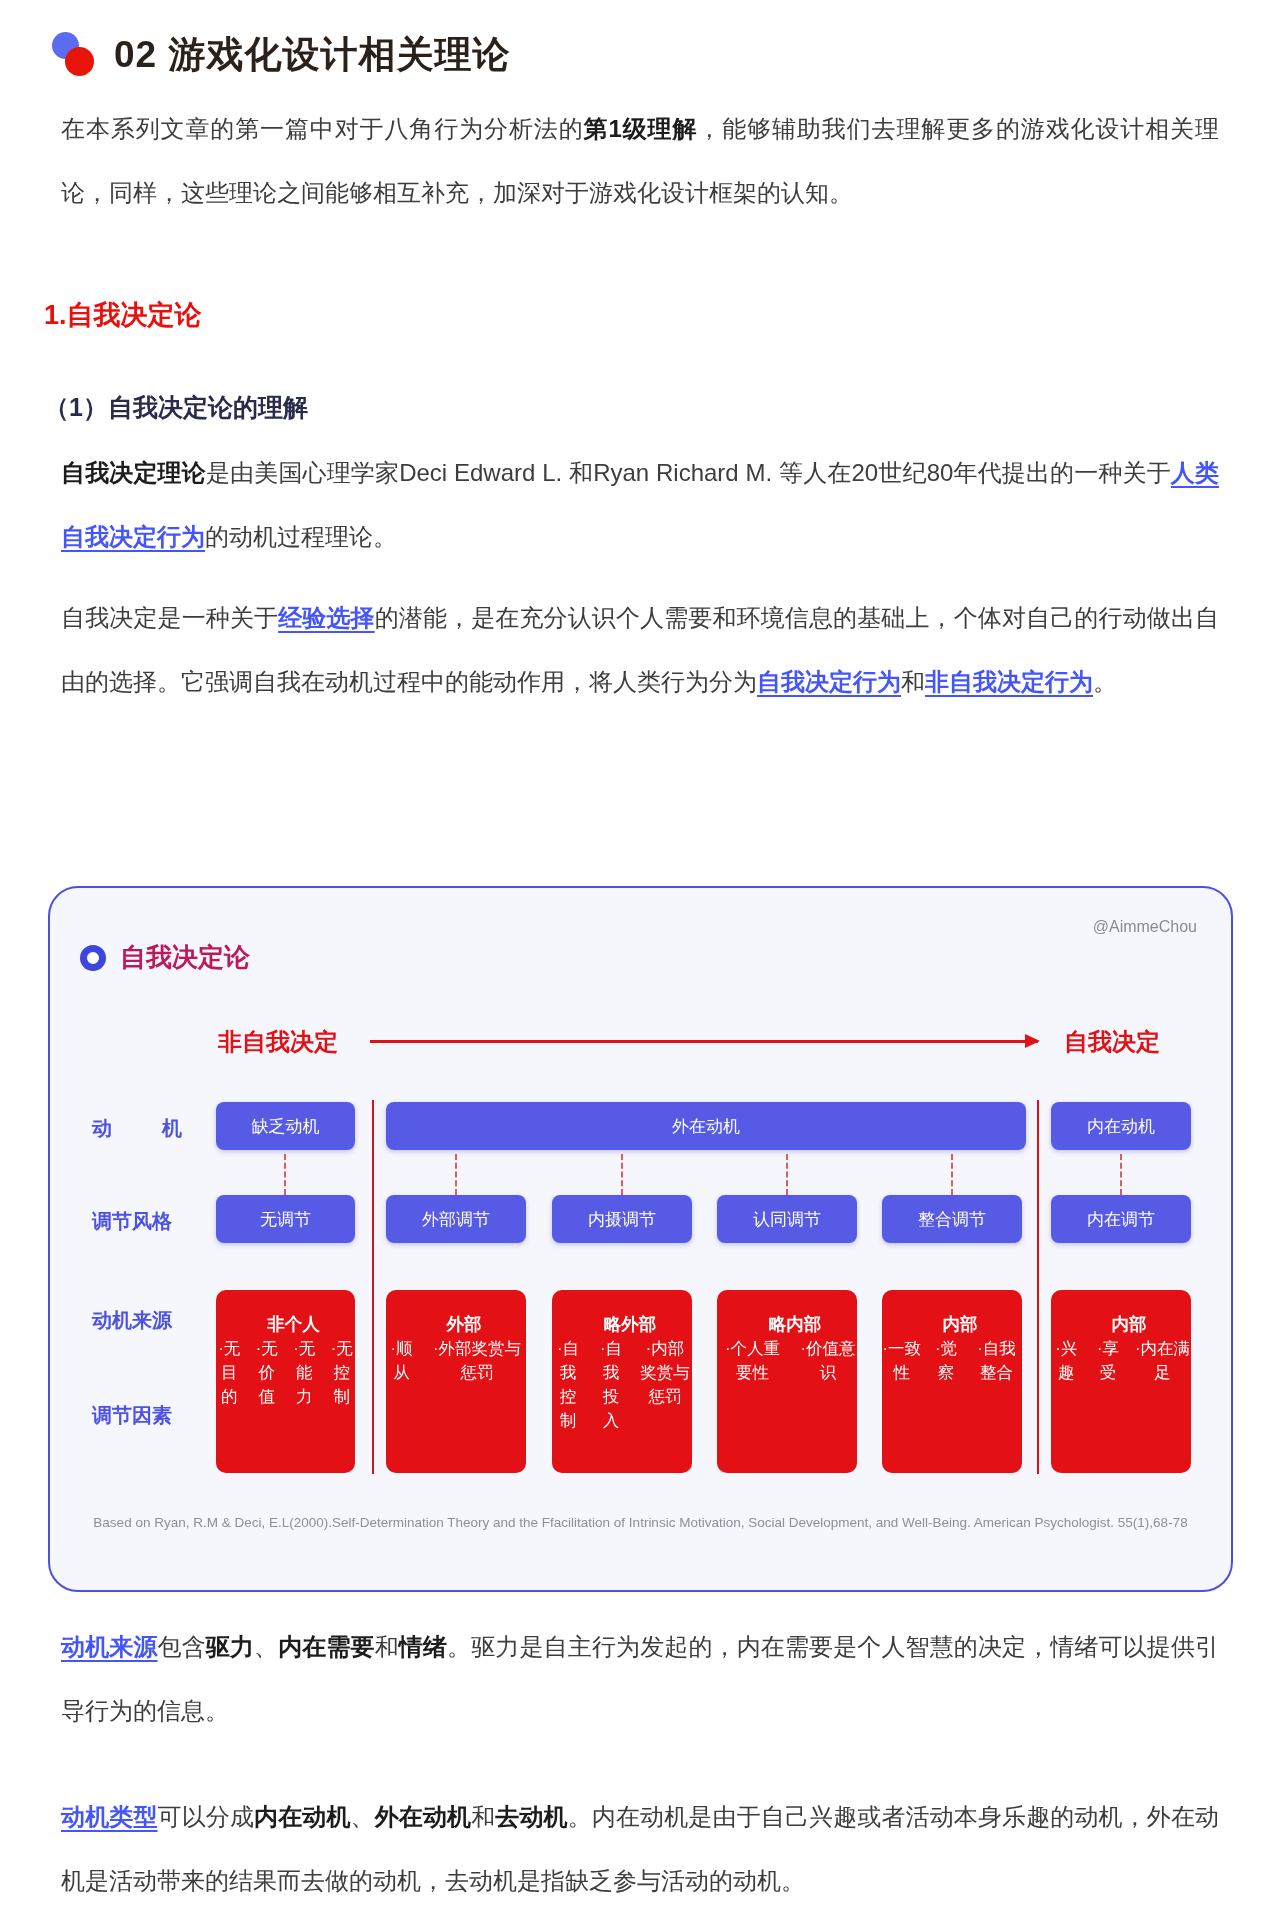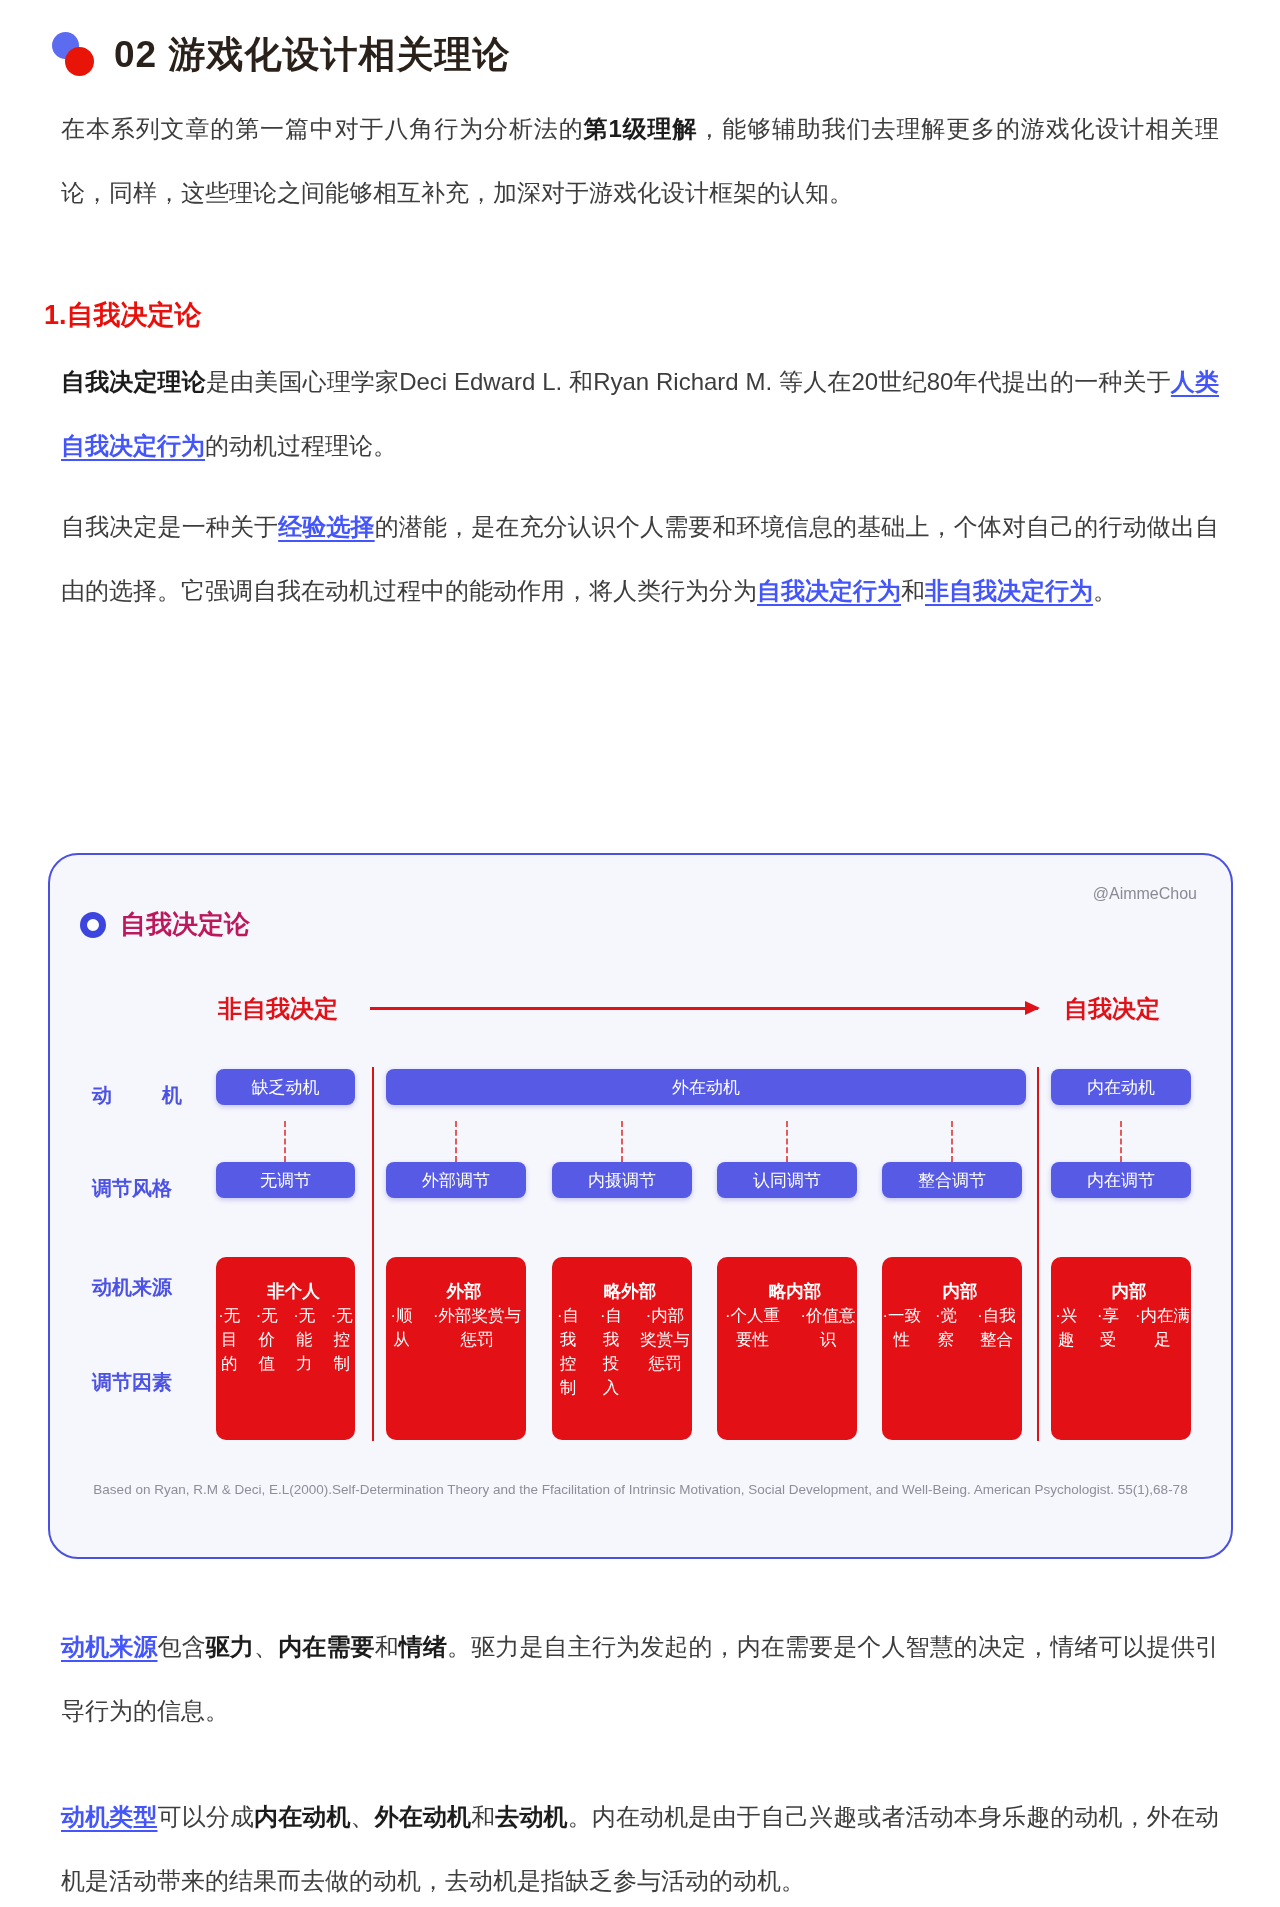--- a/index.html
+++ b/index.html
@@ -23,21 +23,21 @@
   p.body-text b{color:#1c1c1c;}
   .mt-intro{margin-top:30px;}
   .mt-p1{margin-top:30px;}
   .mt-p2{margin-top:20px;}
   .h-red{font-size:27px;font-weight:800;color:#ea0f0a;margin:72px 0 0 0;}
   .h-sub{font-size:25px;font-weight:800;color:#282b49;margin:58px 0 0 0;}
   .term-link{color:#4355fb;font-weight:700;text-decoration:underline;text-decoration-thickness:2px;text-underline-offset:5px;cursor:pointer;}
 
   
   .card{
-    position:absolute;left:48px;top:853px;width:1185px;height:706px;
+    position:absolute;left:48px;top:886px;width:1185px;height:706px;
     background:#f6f6fd;border:2px solid #4a51df;border-radius:30px;box-sizing:border-box;
   }
   .watermark{position:absolute;top:30px;right:34px;font-size:16px;color:#8a8a94;}
   .card-title-row{position:absolute;top:52px;left:30px;display:flex;align-items:center;gap:14px;}
   .ring-icon{width:12px;height:12px;border:7px solid #3d45df;border-radius:50%;background:#ffffff;}
   .card-title{font-size:26px;font-weight:800;color:#be185d;}
 
   .axis-label{position:absolute;top:138px;font-size:24px;font-weight:800;color:#e01217;white-space:nowrap;}
   .axis-left{left:168px;}
   .axis-right{left:1014px;}
@@ -49,21 +49,21 @@
   .sep-1{left:322px;} .sep-2{left:987px;}
 
   .row-lbl{position:absolute;left:42px;width:96px;color:#4b52e4;font-weight:800;font-size:20px;
     display:flex;align-items:center;}
   .lbl-motivation{top:214px;height:52px;}
   .lbl-motivation span{width:90px;text-align:justify;text-align-last:justify;}
   .lbl-regulation{top:307px;height:52px;}
   .lbl-source{top:420px;height:24px;}
   .lbl-factor{top:515px;height:24px;font-family:Liberation Mono, monospace;}
 
-  .blue-box{position:absolute;height:36px;background:#565ae5;border-radius:8px;
+  .blue-box{position:absolute;height:48px;background:#565ae5;border-radius:8px;
     color:#ffffff;font-size:17px;display:flex;align-items:center;justify-content:center;
     box-shadow:0 2px 5px rgba(70,75,200,.28);}
   .row1{top:214px;} .row2{top:307px;}
   .c1{left:166px;width:139px;}
   .c2{left:336px;width:140px;}
   .c3{left:502px;width:140px;}
   .c4{left:667px;width:140px;}
   .c5{left:832px;width:140px;}
   .c6{left:1001px;width:140px;}
   .cwide{left:336px;width:640px;}
@@ -94,20 +94,21 @@
       <span class="dot-blue"></span>
       <span class="dot-red"></span>
     </span>
     <span class="doc-title">02 游戏化设计相关理论</span>
   </div>
 
   <p class="body-text mt-intro"><span>在本系列文章的第一篇中对于八角行为分析法的</span><b>第1级理解</b><span>，能够辅助我们去理解更多的游戏化设计相关理论，同样，这些理论之间能够相互补充，加深对于游戏化设计框架的认知。</span></p>
 
   <h2 class="h-red">1.自我决定论</h2>
 
+  <h3 class="h-sub">（1）自我决定论的理解</h3>
 
   <p class="body-text mt-p1"><b>自我决定理论</b><span>是由美国心理学家Deci Edward L. 和Ryan Richard M. 等人在20世纪80年代提出的一种关于</span><a class="term-link">人类自我决定行为</a><span>的动机过程理论。</span></p>
 
   <p class="body-text mt-p2"><span>自我决定是一种关于</span><a class="term-link">经验选择</a><span>的潜能，是在充分认识个人需要和环境信息的基础上，个体对自己的行动做出自由的选择。它强调自我在动机过程中的能动作用，将人类行为分为</span><a class="term-link">自我决定行为</a><span>和</span><a class="term-link">非自我决定行为</a><span>。</span></p>
 
 </div>
 
 <section class="card">
 
   <div class="watermark">@AimmeChou</div>

